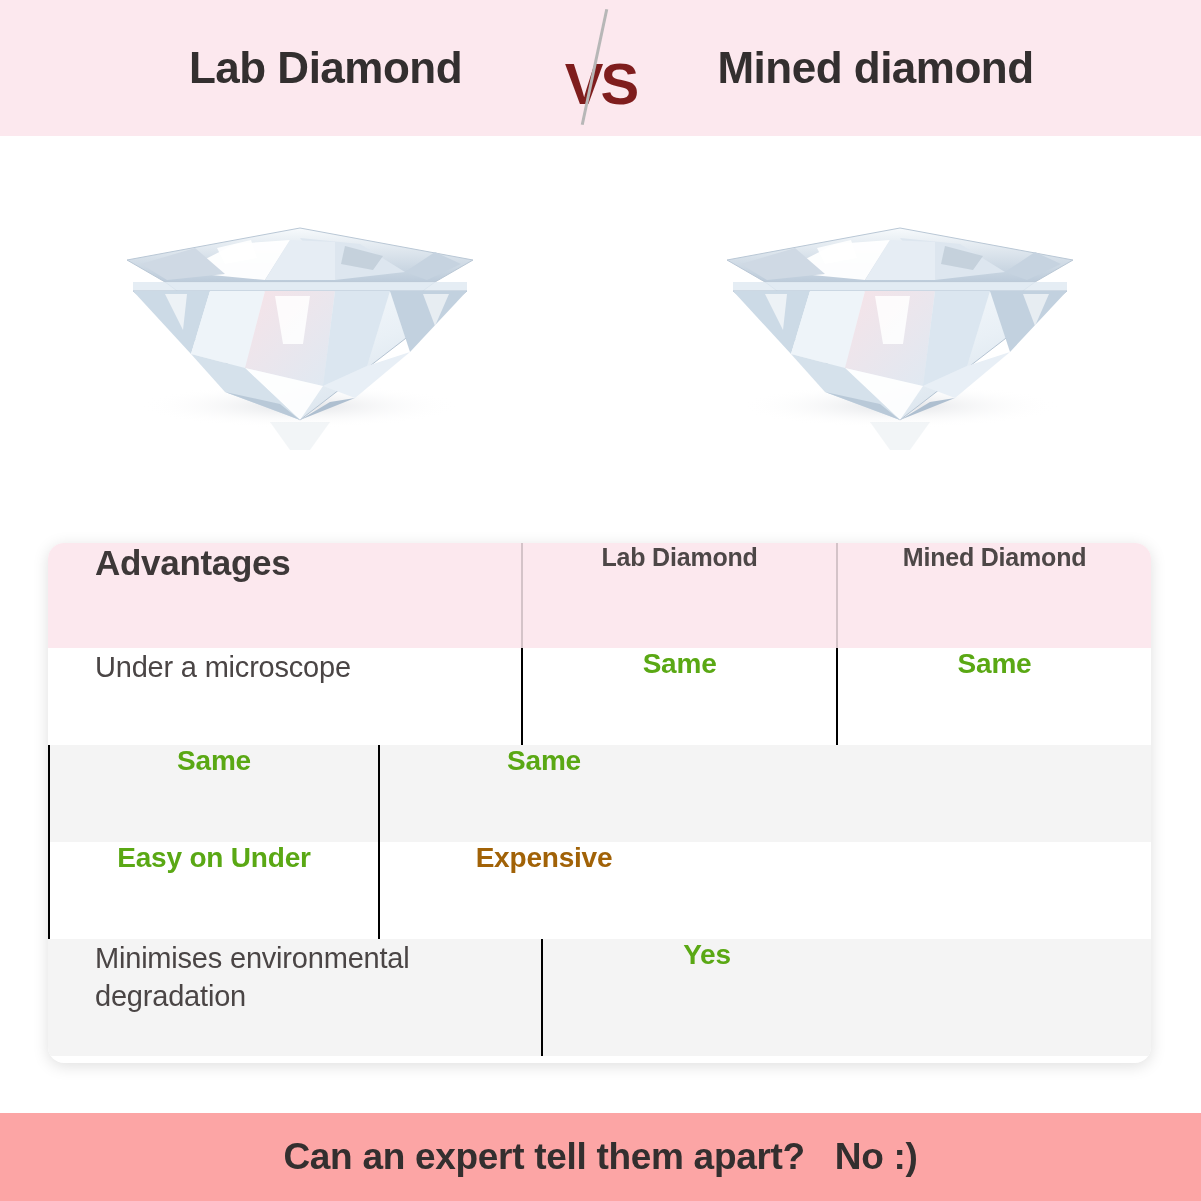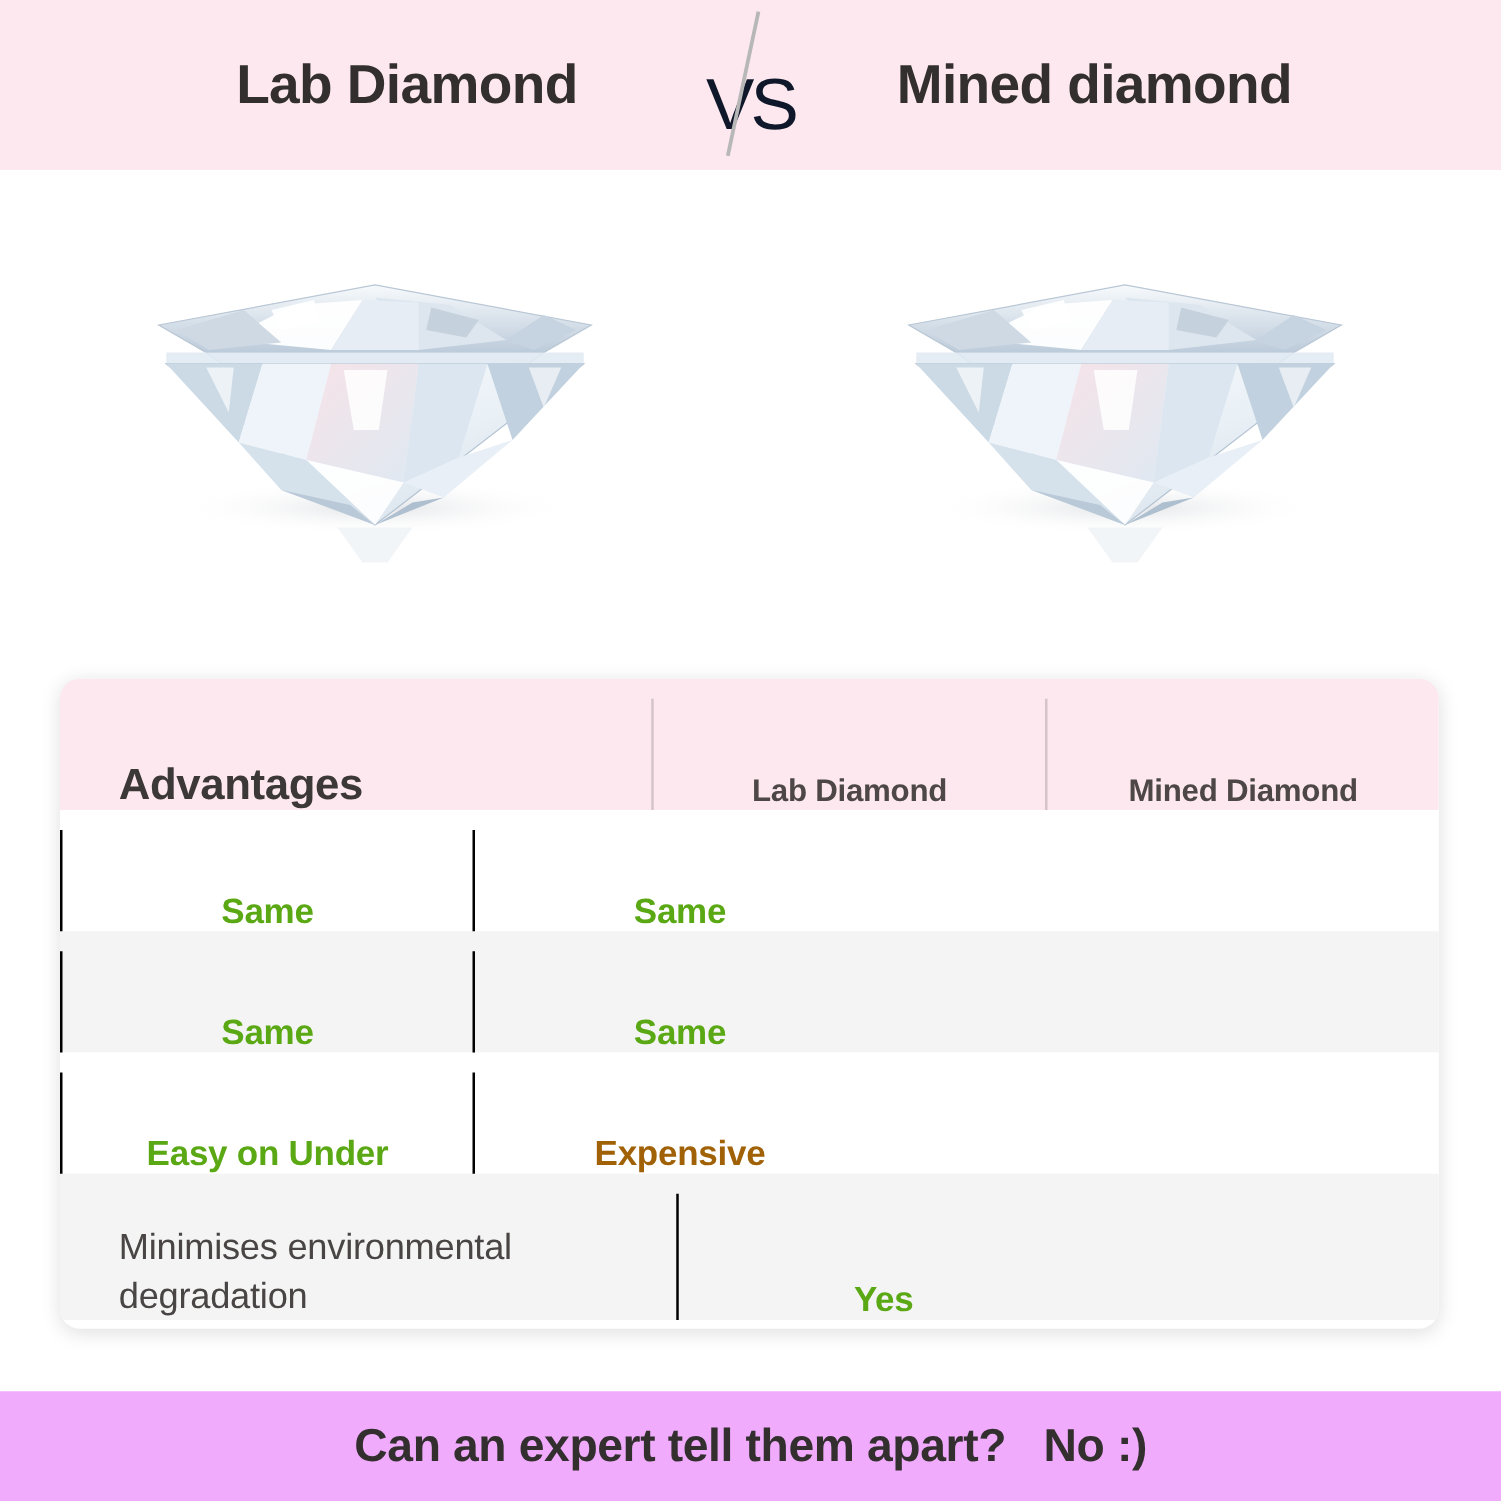--- a/index.html
+++ b/index.html
@@ -39,22 +39,22 @@
   .vs-wrap {
     width: 120px;
     height: 136px;
     position: relative;
     display: flex;
     align-items: center;
     justify-content: center;
   }
   .vs-text {
     font-size: 58px;
-    font-weight: normal;
-    color: #0f172a;
+    font-weight: bold;
+    color: #7f1d1d;
     letter-spacing: -3px;
     line-height: 1;
     position: relative;
     z-index: 1;
     margin-top: 32px;
   }
   .vs-slash {
     position: absolute;
     left: 50%;
     top: 8px;
@@ -109,23 +109,22 @@
     background: #fce8ee;
     height: 105px;
   }
   .tbody-row { height: 97px; }
   .tbody-row.alt { background: #f4f4f4; }
   .tbody-row.white { background: #ffffff; }
   .tbody-row.tall { height: 117px; }
 
   .cell {
     display: flex;
-    align-items: flex-end;
+    align-items: flex-start;
     box-sizing: border-box;
-    margin-top: 16px;
   }
   .col-feature {
     width: 493px;
     padding-left: 47px;
     padding-right: 14px;
   }
   .col-val {
     width: 330px;
     justify-content: center;
     border-left: 2px solid #000000;
@@ -159,21 +158,21 @@
   .val-good { color: #5aa814; }
   .val-bad  { color: #a16207; }
 
   
   .bottom-band {
     position: absolute;
     left: 0;
     top: 1113px;
     width: 1201px;
     height: 88px;
-    background: #f0abfc;
+    background: #fca5a5;
     display: flex;
     align-items: center;
     justify-content: center;
   }
   .bottom-text {
     font-size: 37px;
     font-weight: bold;
     color: #332f2f;
     letter-spacing: -0.3px;
     white-space: pre;
@@ -298,20 +297,23 @@
     </div>
     <div class="cell col-val">
       <span class="head-sub">Lab Diamond</span>
     </div>
     <div class="cell col-val">
       <span class="head-sub">Mined Diamond</span>
     </div>
   </div>
 
   <div class="trow tbody-row white">
+    <div class="cell col-feature">
+      <span class="feature-text">Under a microscope</span>
+    </div>
     <div class="cell col-val">
       <span class="val-text val-good">Same</span>
     </div>
     <div class="cell col-val">
       <span class="val-text val-good">Same</span>
     </div>
   </div>
 
   <div class="trow tbody-row alt">
     <div class="cell col-val">

